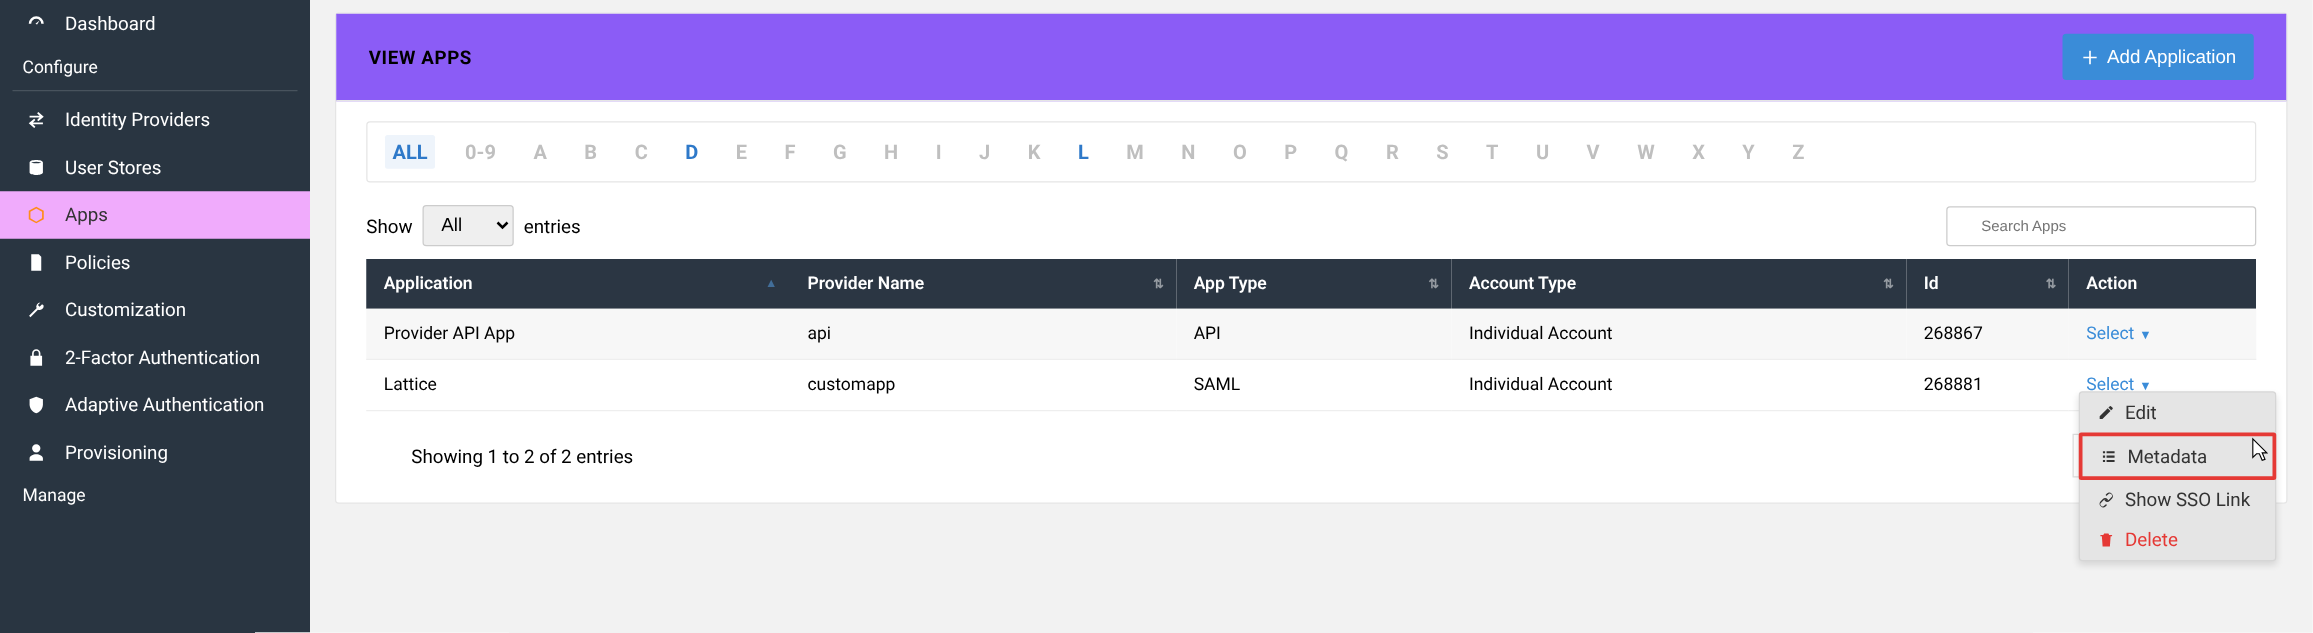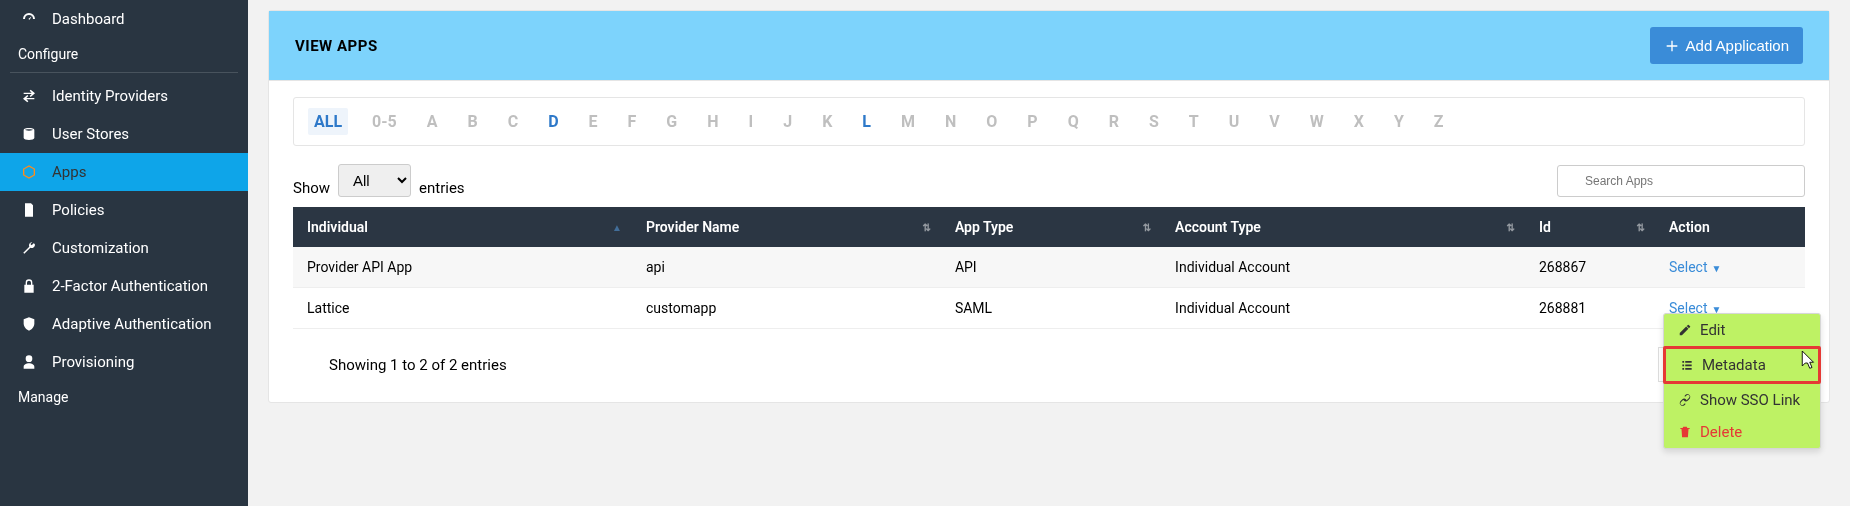--- a/index.html
+++ b/index.html
@@ -5,60 +5,60 @@
 * { margin: 0; padding: 0; box-sizing: border-box; }
 body { font-family: -apple-system, BlinkMacSystemFont, "Segoe UI", Roboto, Arial, sans-serif; background: #f0f0f0; width: 1850px; height: 506px; overflow: hidden; position: relative; }
 .app { display: flex; height: 100%; }
 
 
 .sidebar { width: 248px; background: #293541; color: #fff; flex-shrink: 0; height: 100%; overflow: hidden; }
 .side-item { display: flex; align-items: center; padding: 10px 18px; font-size: 15px; cursor: pointer; }
 .side-item.section { font-size: 14px; padding: 8px 18px 10px; }
 .side-hr { border: none; border-top: 1px solid rgba(255,255,255,0.15); margin: 0 10px 4px; }
 .side-item .icon { width: 22px; display: inline-flex; justify-content: center; margin-right: 12px; }
-.side-item.active { background: #0ea5e9; color: #333; }
+.side-item.active { background: #f0abfc; color: #333; }
 .side-item.active .icon svg { fill: #ff8c1a; }
 .side-item:not(.active) .icon svg { fill: #fff; }
 
 
 .main { flex: 1; padding: 10px 20px 0 20px; background: #f2f2f2; overflow: hidden; }
 .panel { background: #fff; border: 1px solid #e5e5e5; border-radius: 3px; }
-.panel-header { display: flex; align-items: center; justify-content: space-between; background: #7dd3fc; border-bottom: 1px solid #e5e5e5; padding: 16px 26px; }
+.panel-header { display: flex; align-items: center; justify-content: space-between; background: #8b5cf6; border-bottom: 1px solid #e5e5e5; padding: 16px 26px; }
 .panel-title { font-size: 15px; font-weight: 700; letter-spacing: 0.5px; }
 .btn-primary { background: #3a8cd8; color: #fff; border: none; border-radius: 3px; padding: 10px 14px; font-size: 15px; display: inline-flex; align-items: center; cursor: pointer; }
 .btn-primary svg { margin-right: 6px; }
 
 .panel-body { padding: 16px 24px 20px; position: relative; }
 
 .alpha { border: 1px solid #e5e5e5; border-radius: 3px; padding: 10px 14px; display: flex; gap: 18px; flex-wrap: wrap; }
 .alpha span { color: #bfbfbf; font-weight: 700; font-size: 16px; cursor: pointer; padding: 4px 6px; }
 .alpha span.active { background: #eef4fb; color: #2e79c9; border-radius: 2px; font-size: 16px; }
 .alpha span.blue-letter { color: #2e79c9; }
 
 .table-controls { display: flex; align-items: center; justify-content: space-between; margin: 18px 0 10px; font-size: 15px; }
-.show-group { display: flex; align-items: flex-end; gap: 8px; }
+.show-group { display: flex; align-items: center; gap: 8px; }
 .show-group select { padding: 6px 24px 6px 10px; border: 1px solid #ccc; border-radius: 3px; font-size: 15px; }
 .search-input { border: 1px solid #ccc; border-radius: 3px; padding: 8px 27px; font-size: 12px; width: 248px; }
 
 .table { width: 100%; border-collapse: collapse; }
 .table thead { background: #2b3643; color: #fff; }
 .table th { text-align: left; padding: 12px 14px; font-weight: 600; font-size: 14px; position: relative; }
 .table th .sort { position: absolute; right: 10px; top: 50%; transform: translateY(-50%); opacity: 0.5; font-size: 10px; }
 .table td { padding: 12px 14px; font-size: 14px; border-bottom: 1px solid #eee; }
 .table tbody tr:nth-child(odd) td { background: #f7f7f7; }
 .link-select { color: #3a8cd8; cursor: pointer; font-size: 14px; }
 .link-select .caret { margin-left: 4px; font-size: 10px; }
 
 .table-footer { display: flex; justify-content: space-between; align-items: center; margin-top: 18px; font-size: 15px; margin-left: 36px; }
 .pager { display: flex; gap: 0; }
 .pager button { border: 1px solid #ddd; background: #fff; padding: 8px 14px; font-size: 15px; cursor: pointer; color: #333; }
 .pager button + button { border-left: none; }
 
 
-.dropdown { position: absolute; right: 8px; top: 232px; width: 158px; background: #bef264; border: 1px solid #d6d6d6; border-radius: 3px; box-shadow: 0 3px 6px rgba(0,0,0,0.12); z-index: 10; }
+.dropdown { position: absolute; right: 8px; top: 232px; width: 158px; background: #e5e5e5; border: 1px solid #d6d6d6; border-radius: 3px; box-shadow: 0 3px 6px rgba(0,0,0,0.12); z-index: 10; }
 .dropdown-item { display: flex; align-items: center; padding: 7px 12px; font-size: 15px; cursor: pointer; color: #333; }
 .dropdown-item.highlight { border: 3px solid #e53935; border-radius: 2px; margin: 0 -1px; text-align: right; }
 .dropdown-item .di-icon { width: 18px; display: inline-flex; justify-content: center; margin-right: 6px; }
 .dropdown-item.delete { color: #e53935; }
 .pointer-cursor { position: absolute; right: 14px; top: 268px; z-index: 11; pointer-events: none; }
 
 .sort-asc { color: #5aa6ee; font-size: 10px; }
 </style>
 </head>
 <body>
@@ -154,21 +154,21 @@
           <svg viewBox="0 0 24 24" width="16" height="16" fill="#fff">
               <path d="M11 4h2v7h7v2h-7v7h-2v-7H4v-2h7z"></path>
             </svg>
           <span>Add Application</span>
         </button>
       </div>
       <div class="panel-body">
         <div class="alpha">
           <span class="active">ALL</span>
 
-        <span>0-5</span>
+        <span>0-9</span>
             <span>A</span>
             <span>B</span>
             <span>C</span>
             <span class="blue-letter">D</span>
             <span>E</span>
             <span>F</span>
             <span>G</span>
             <span>H</span>
             <span>I</span>
             <span>J</span>
@@ -197,21 +197,21 @@
               <option>All</option>
             </select>
             <span>entries</span>
           </div>
           <input class="search-input" placeholder="Search Apps" style="">
         </div>
 
         <table class="table">
           <thead>
             <tr>
-              <th><span>Individual</span><span class="sort sort-asc">▲</span></th>
+              <th><span>Application</span><span class="sort sort-asc">▲</span></th>
               <th><span>Provider Name</span><span class="sort">⇅</span></th>
               <th><span>App Type</span><span class="sort">⇅</span></th>
               <th><span>Account Type</span><span class="sort">⇅</span></th>
               <th style="width:130px"><span>Id</span><span class="sort">⇅</span></th>
               <th style="width:150px"><span>Action</span></th>
             </tr>
           </thead>
           <tbody>
             <tr>
               <td>Provider API App</td>

